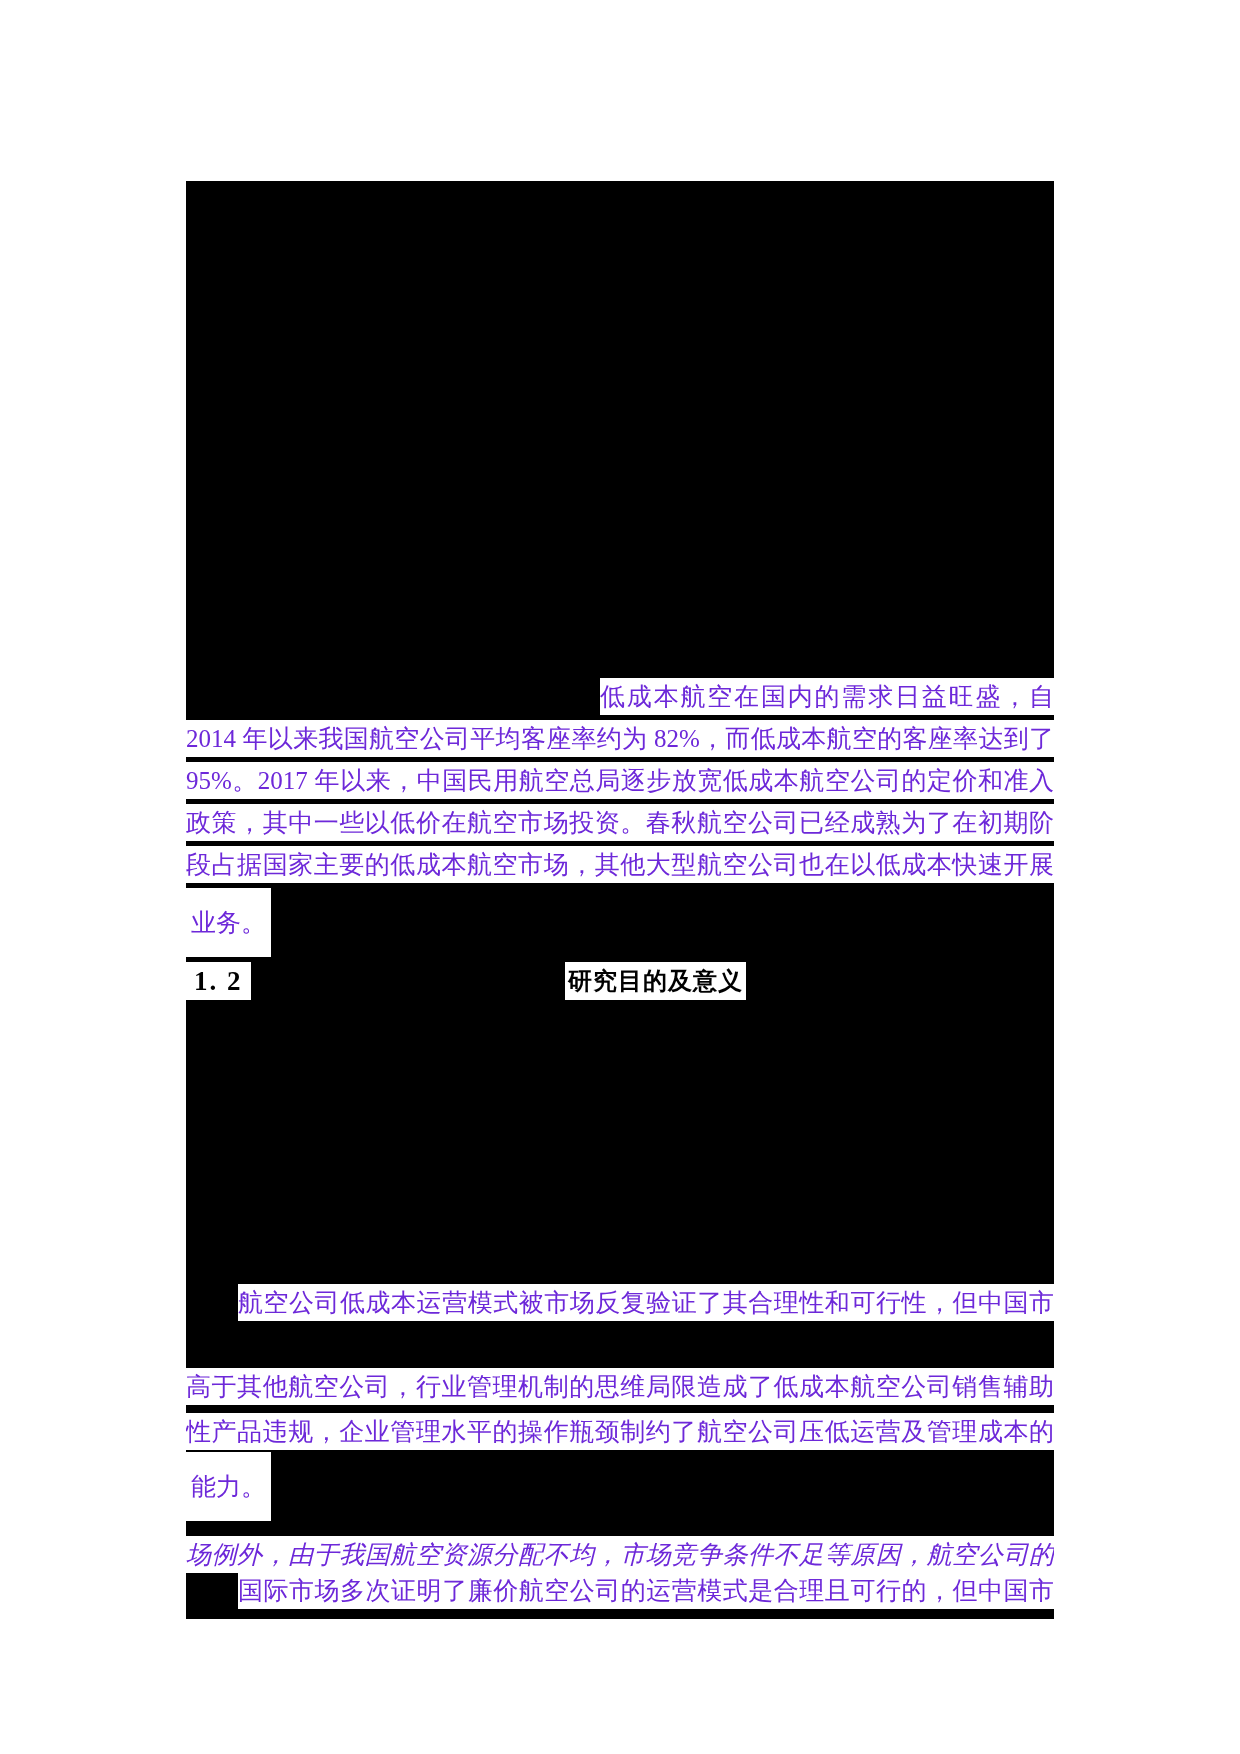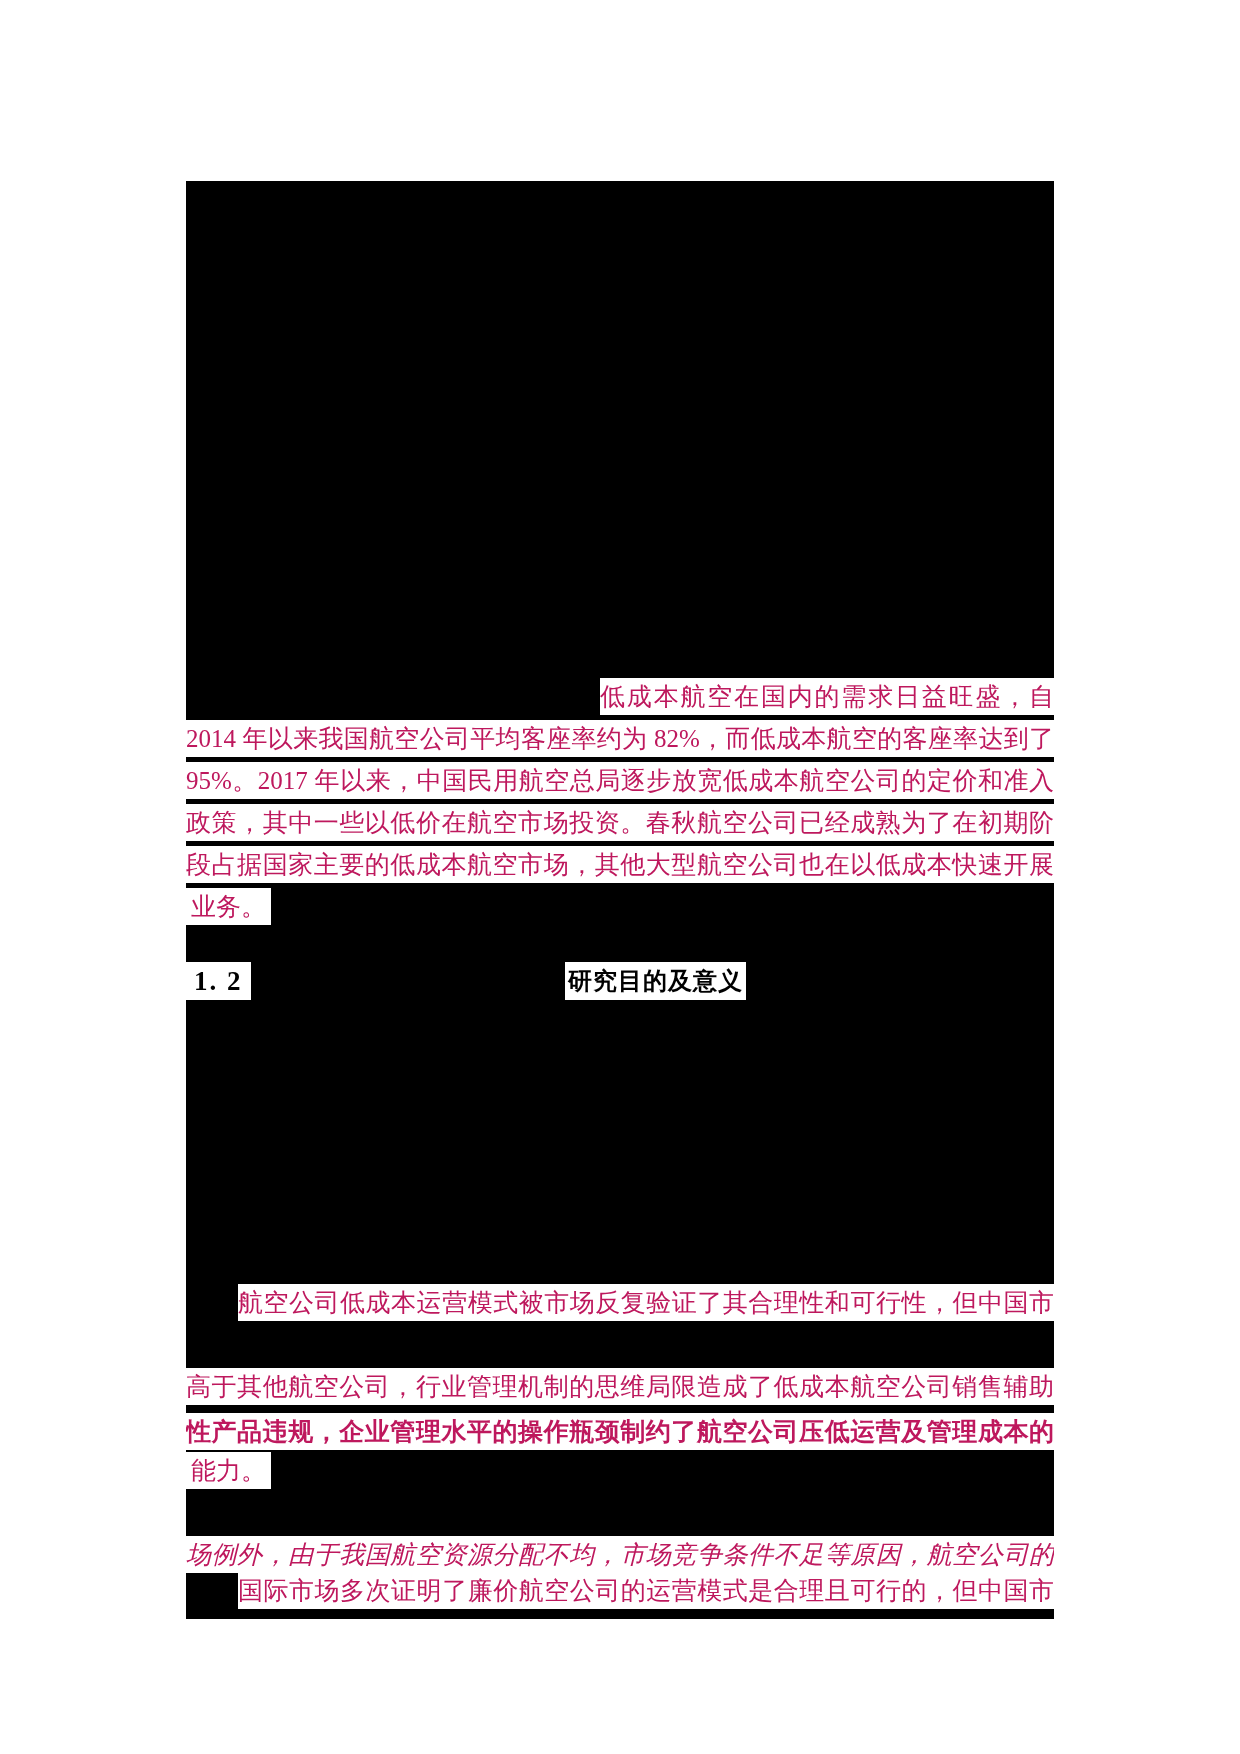--- a/index.html
+++ b/index.html
@@ -14,32 +14,32 @@
   .redaction {
     position:absolute;
     left:186px; top:181px;
     width:868px; height:1438px;
     background:#000000;
   }
   .tline {
     position:absolute;
     height:37px; line-height:37px;
     background:#ffffff;
-    color:#be185d;
+    color:#6d28d9;
     font-size:25px;
     overflow:hidden;
     white-space:nowrap;
   }
   .full {
     left:0; right:0;
     text-align:justify;
     text-align-last:justify;
     white-space:normal;
   }
-  .partial { padding:0 5px; }
+  .partial { padding:16px 5px; }
   .flushright { text-align:justify; text-align-last:justify; white-space:normal; }
   .sec-num {
     position:absolute;
     left:0; top:781px;
     height:38px; line-height:38px;
     background:#ffffff;
     font-size:27px;
     padding:0 8px;
     letter-spacing:2px;
     font-weight:bold;
@@ -67,20 +67,20 @@
     <div class="tline full" style="top:581px;">95%。2017 年以来，中国民用航空总局逐步放宽低成本航空公司的定价和准入</div>
     <div class="tline full" style="top:623px;">政策，其中一些以低价在航空市场投资。春秋航空公司已经成熟为了在初期阶</div>
     <div class="tline full" style="top:665px;">段占据国家主要的低成本航空市场，其他大型航空公司也在以低成本快速开展</div>
     <div class="tline partial" style="left:0; top:707px;">业务。</div>
 
     <div class="sec-num">1. 2</div>
     <div class="sec-title">研究目的及意义</div>
 
     <div class="tline flushright" style="left:52px; right:0; top:1103px;">航空公司低成本运营模式被市场反复验证了其合理性和可行性，但中国市</div>
     <div class="tline full" style="top:1187px;">高于其他航空公司，行业管理机制的思维局限造成了低成本航空公司销售辅助</div>
-    <div class="tline full" style="top:1232px;font-weight:bold;">性产品违规，企业管理水平的操作瓶颈制约了航空公司压低运营及管理成本的</div>
+    <div class="tline full" style="top:1232px;">性产品违规，企业管理水平的操作瓶颈制约了航空公司压低运营及管理成本的</div>
     <div class="tline partial" style="left:0; top:1271px;">能力。</div>
 
     <div class="tline flushright" style="left:52px; right:0; top:1391px;">国际市场多次证明了廉价航空公司的运营模式是合理且可行的，但中国市</div>
     <div class="tline full" style="top:1355px;font-style:italic;">场例外，由于我国航空资源分配不均，市场竞争条件不足等原因，航空公司的</div>
 
   </div>
 </div>
 
 </body></html>

